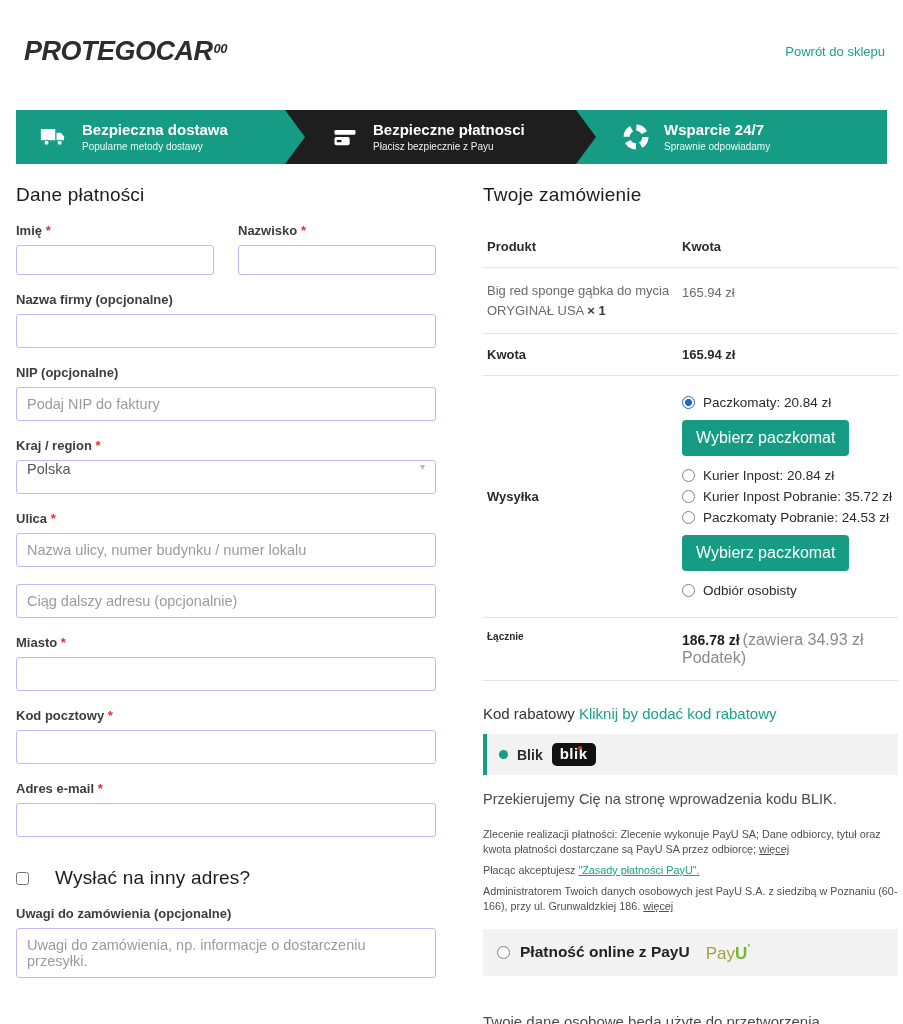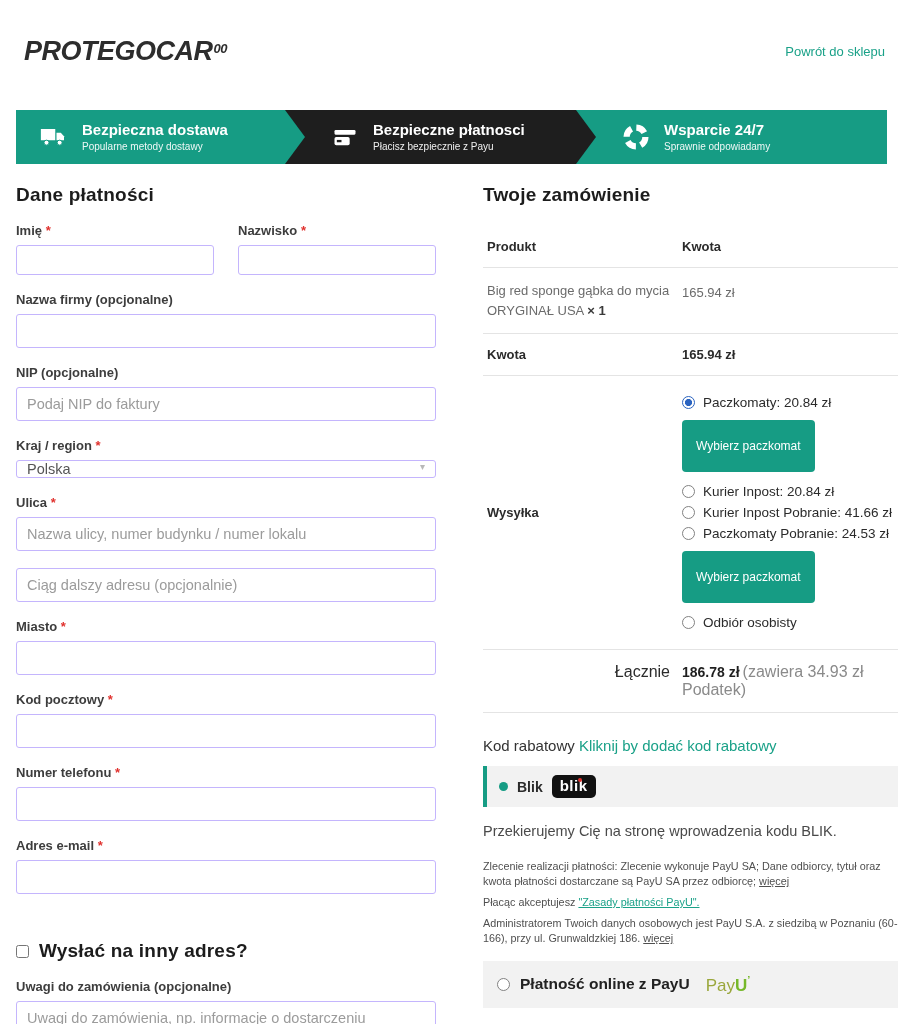--- a/index.html
+++ b/index.html
@@ -22,61 +22,61 @@
   .step2 { background:#1e1e1e; z-index:2; margin-left:-20px; padding-left:44px; clip-path:polygon(0 0, calc(100% - 20px) 0, 100% 50%, calc(100% - 20px) 100%, 0 100%); }
   .step3 { background:#169c84; z-index:1; margin-left:-20px; padding-left:44px; }
   .step .txt .t { font-size:15px; font-weight:700; line-height:1.25; }
   .step .txt .s { font-size:10px; font-weight:400; color:rgba(255,255,255,0.93); line-height:1.3; }
   .step .ic { width:32px; height:32px; flex:0 0 32px; display:flex; align-items:center; justify-content:center; }
 
   
   .main { display:flex; gap:47px; padding:20px 5px 40px 16px; align-items:flex-start; }
   .col-left { width:420px; flex:0 0 420px; }
   .col-right { width:415px; flex:0 0 415px; }
-  h2.sect { font-size:19px; font-weight:700; color:#1c1c1c; letter-spacing:0.2px; }
+  h2.sect { font-size:19px; font-weight:400; color:#1c1c1c; letter-spacing:0.2px; }
 
   
   .field { margin-top:17px; }
   .frow { display:flex; gap:24px; }
   .frow .field { flex:1; }
   label.flabel { display:block; font-size:13px; font-weight:700; color:#3d3d3d; margin-bottom:7px; }
   .req { color:#e0312d; font-weight:700; }
   .tinput, .tselect, .tarea {
     width:100%; border:1px solid #c4b5fd; border-radius:3px; background:#fff;
     font-family:"Liberation Sans", sans-serif; font-size:14.5px; color:#555; padding:0 10px; outline:none;
   }
   .tinput { height:30px; }
   .tinput.tall { height:34px; }
   .tinput::placeholder, .tarea::placeholder { color:#9b9b9b; opacity:1; }
-  .tselect { height:18px; display:flex; justify-content:space-between; cursor:pointer; }
+  .tselect { height:34px; display:flex; justify-content:space-between; cursor:pointer; }
   .tselect .caret { color:#b8b8b8; font-size:10px; }
-  .ship-head { display:flex; align-items:center; gap:10px; margin-top:46px; }
+  .ship-head { display:flex; align-items:center; gap:26px; margin-top:30px; }
   .ship-head input { width:13px; height:13px; }
   .tarea { height:50px; padding:8px 10px; resize:none; position:relative; }
   .ta-wrap { position:relative; }
 
   
   .otable { margin-top:20px; font-size:13px; }
   .orow { display:flex; border-bottom:1px solid #e4e4e4; padding:13px 4px; align-items:flex-start; }
   .orow .c1 { width:195px; flex:0 0 195px; padding-right:12px; }
   .orow .c2 { flex:1; }
   .orow.head .c1, .orow.head .c2 { font-weight:700; color:#2b2b2b; }
   .orow.prod .c1 { color:#6b6b6b; line-height:1.5; }
   .orow.prod .qty { font-weight:700; color:#3a3a3a; }
   .orow.prod .c2 { color:#6b6b6b; padding-top:4px; }
   .orow.sub .c1, .orow.sub .c2 { font-weight:700; color:#2b2b2b; }
   .orow.ship { align-items:center; }
   .orow.ship .c1 { font-weight:700; }
   .ship-opt { display:flex; align-items:center; gap:8px; margin:6px 0; cursor:pointer; }
   .ship-opt .olabel { font-weight:400; font-size:13.5px; color:#2b2b2b; }
   .radio { width:13px; height:13px; border-radius:50%; border:1px solid #828282; background:#fff; flex:0 0 13px; }
   .radio.checked { border:1px solid #2a63c0; background:radial-gradient(circle, #2a63c0 0 3.2px, #fff 3.9px 100%); }
-  .pick-btn { display:inline-block; background:#169c84; color:#fff; font-size:12px; border:none; border-radius:4px;
-    padding:19px 14px; margin:4px 0 6px 0; cursor:pointer; font-family:"Liberation Sans", sans-serif; }
-  .orow.total .c1 { font-weight:400; font-size:16px;text-align:right; }
+  .pick-btn { display:inline-block; background:#169c84; color:#fff; font-size:16px; border:none; border-radius:4px;
+    padding:9px 14px; margin:4px 0 6px 0; cursor:pointer; font-family:"Liberation Sans", sans-serif; }
+  .orow.total .c1 { font-weight:700; font-size:10px; }
   .orow.total .c2 { font-weight:400; }
   .orow.total .tval { font-weight:800; font-size:14px; color:#1f1f1f;margin-top:12px; }
   .orow.total .tnote { font-size:16px; color:#8a8a8a; margin-left:3px; }
 
   
   .coupon { margin-top:24px; font-size:15px; color:#333; }
   .coupon a { color:#1aa188; text-decoration:none; cursor:pointer; }
   .pay-box { margin-top:12px; background:#f2f2f2; border-left:4px solid #169c84; padding:9px 12px;
     display:flex; align-items:center; gap:9px; cursor:pointer; }
   .pay-dot { width:9px; height:9px; border-radius:50%; background:#169c84; flex:0 0 9px; }
@@ -196,24 +196,20 @@
       <div class="field">
         <label class="flabel"><span>Miasto</span> <span class="req">*</span></label>
         <input class="tinput tall" type="text" style="">
       </div>
 
       <div class="field">
         <label class="flabel"><span>Kod pocztowy</span> <span class="req">*</span></label>
         <input class="tinput tall" type="text" style="">
       </div>
 
-      <div class="field">
-        <label class="flabel"><span>Numer telefonu</span> <span class="req">*</span></label>
-        <input class="tinput tall" type="text" style="">
-      </div>
 
       <div class="field">
         <label class="flabel"><span>Adres e-mail</span> <span class="req">*</span></label>
         <input class="tinput tall" type="text" style="">
       </div>
 
       <div class="ship-head">
         <input type="checkbox" style="">
         <h2 class="sect">Wysłać na inny adres?</h2>
       </div>
@@ -253,21 +249,21 @@
               <span class="radio checked"></span>
               <span class="olabel">Paczkomaty: 20.84 zł</span>
             </div>
             <button class="pick-btn">Wybierz paczkomat</button>
             <div class="ship-opt">
               <span class="radio"></span>
               <span class="olabel">Kurier Inpost: 20.84 zł</span>
             </div>
             <div class="ship-opt">
               <span class="radio"></span>
-              <span class="olabel">Kurier Inpost Pobranie: 41.66 zł</span>
+              <span class="olabel">Kurier Inpost Pobranie: 35.72 zł</span>
             </div>
             <div class="ship-opt">
               <span class="radio"></span>
               <span class="olabel">Paczkomaty Pobranie: 24.53 zł</span>
             </div>
             <button class="pick-btn">Wybierz paczkomat</button>
             <div class="ship-opt">
               <span class="radio"></span>
               <span class="olabel">Odbiór osobisty</span>
             </div>

